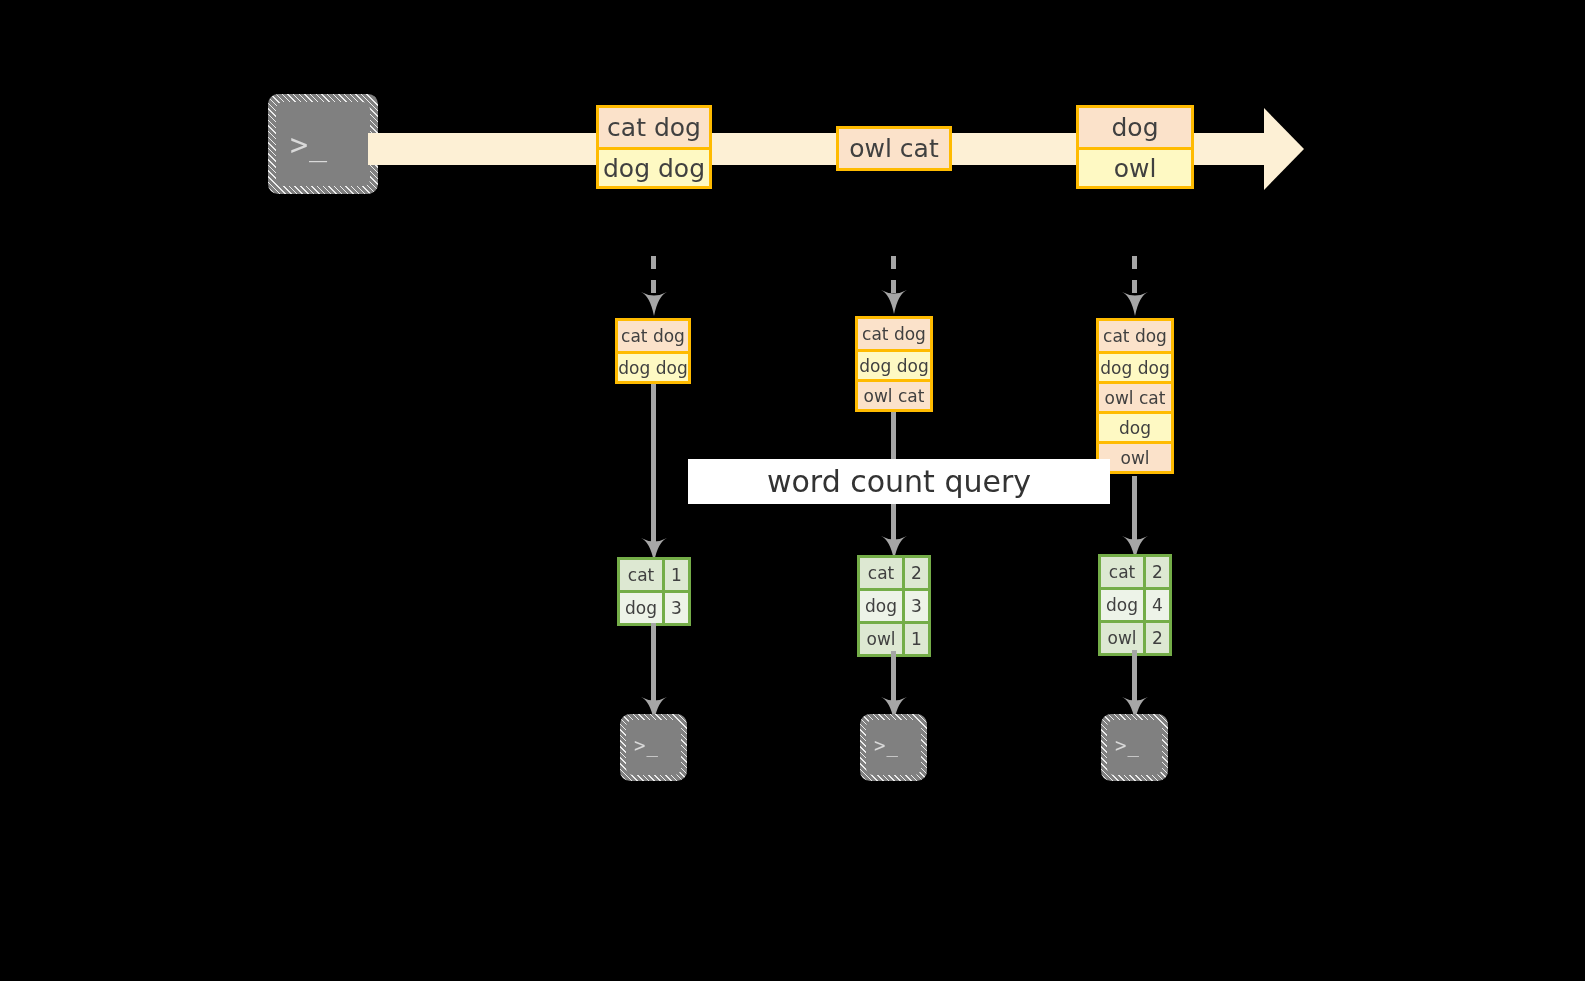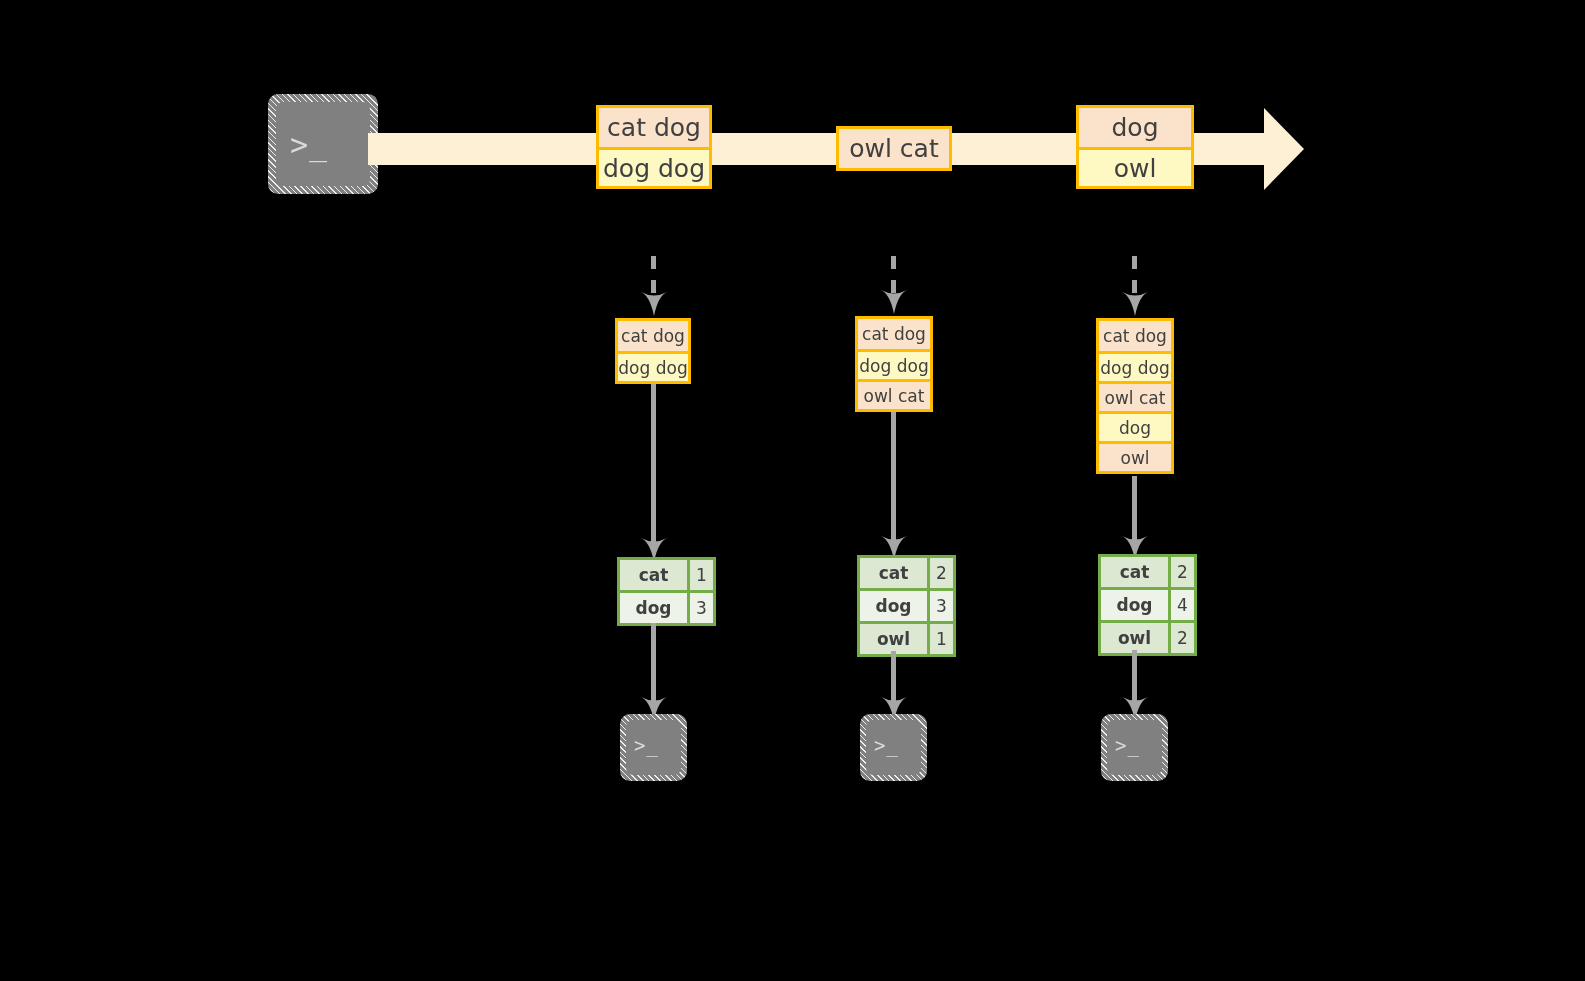--- a/index.html
+++ b/index.html
@@ -96,21 +96,21 @@
   }
   .gtable .grow + .grow { border-top: 3px solid #74ad48; }
   .gtable .gcell {
     box-sizing: border-box;
     display: flex;
     align-items: center;
     justify-content: center;
     font-size: 17px;
     color: #404040;
   }
-  .gtable .gcell.word  { width: 67px; font-weight: bold; }
+  .gtable .gcell.word  { width: 42px; }
   .gtable .gcell.count { width: 26px; border-left: 3px solid #74ad48; }
   .gtable .grow.shadeA .gcell { background: #dde8d2; }
   .gtable .grow.shadeB .gcell { background: #edf3e8; }
 
   
   .garrow-line {
     position: absolute;
     width: 5px;
     background: #a6a6a6;
   }
@@ -297,14 +297,17 @@
     <svg width="26" height="24" viewBox="0 0 26 24">
       <path d="M0 0 Q9 4 13 24 Q17 4 26 0 Q13 7 0 0 Z" fill="#a6a6a6"></path>
     </svg>
   </div>
 
   <div class="term" style="left:1101px; top:714px; width:67px; height:67px;">
     <div class="term-inner" style="left:6px; top:6px; right:6px; bottom:6px;"></div>
     <div class="term-glyph" style="left:14px; top:22px; font-size:19px;">&gt;_</div>
   </div>
 
+  <div class="qlabel" style="left:688px; top:459px; width:422px; height:45px;">
+    <span>word count query</span>
+  </div>
 
 </div>
 
 </body></html>

